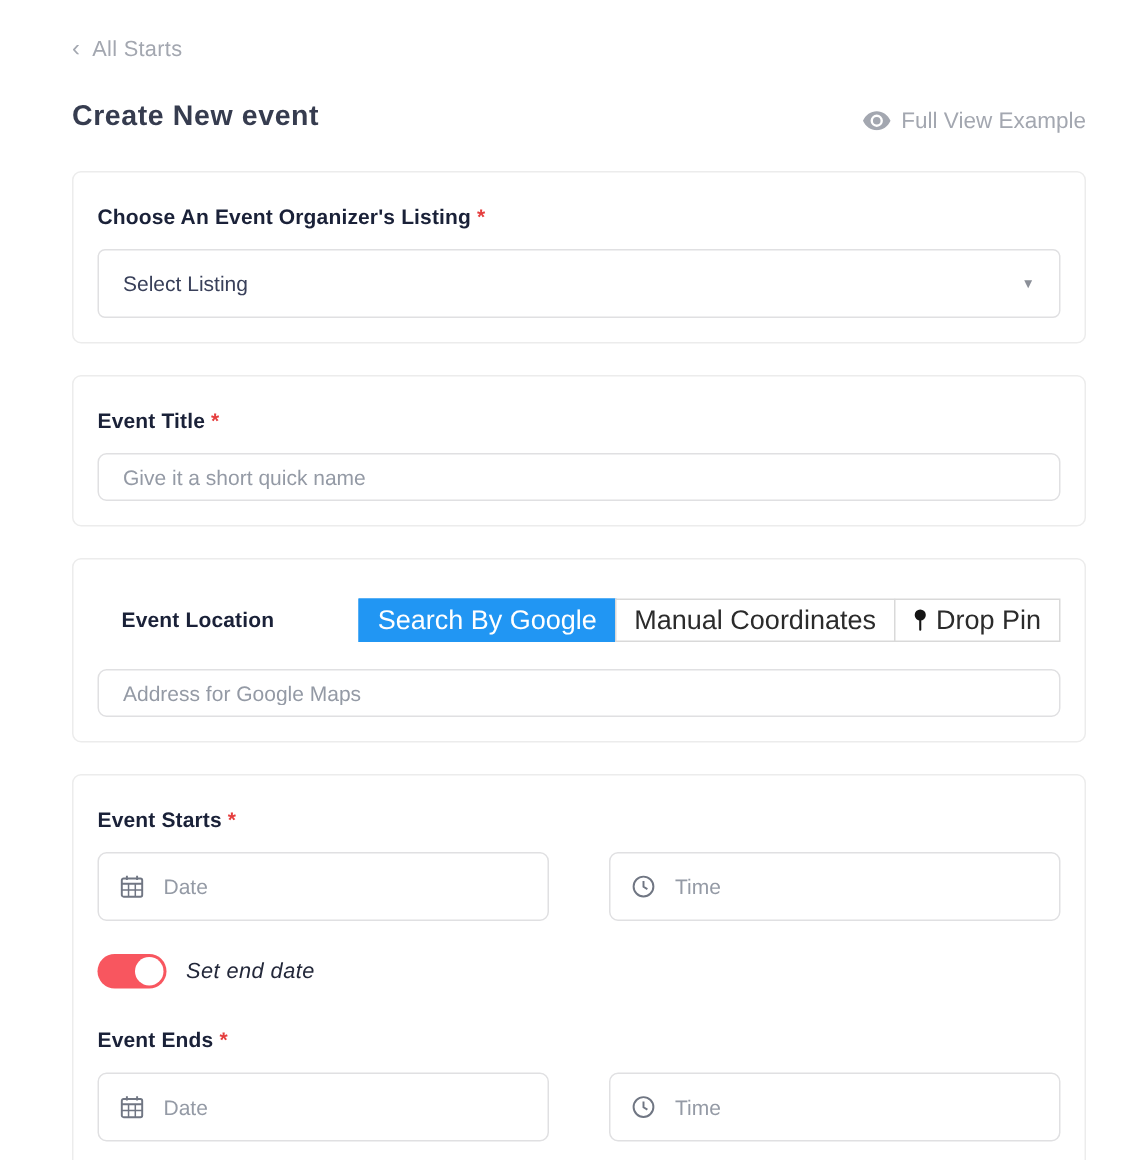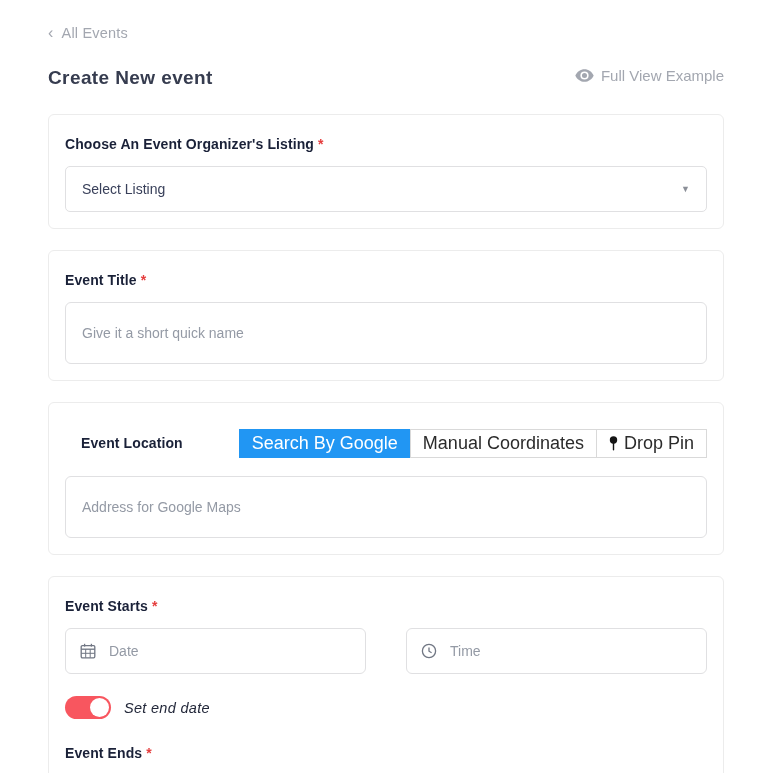--- a/index.html
+++ b/index.html
@@ -14,21 +14,21 @@
   
   .breadcrumb {
     display: inline-flex; align-items: center; gap: 8px;
     color: #a3a7b0; font-size: 14.5px; cursor: pointer; text-decoration: none;
     letter-spacing: .2px;
   }
   .breadcrumb .chev { font-size: 16px; line-height: 1; color: #a3a7b0; }
 
   
   .header-row {
-    display: flex; justify-content: space-between; align-items: flex-start;
+    display: flex; justify-content: space-between; align-items: flex-end;
     margin-top: 25px; margin-bottom: 25px;
   }
   .page-title {
     margin: 0; font-size: 19px; font-weight: 600; color: #363c4f; letter-spacing: .4px;
   }
   .full-view {
     display: inline-flex; align-items: center; gap: 7px;
     color: #a3a7b0; font-size: 15px; cursor: pointer; text-decoration: none;
   }
 
@@ -46,21 +46,21 @@
   
   .select-box {
     height: 46px; border: 1px solid #e0e0e2; border-radius: 5px;
     display: flex; align-items: center; justify-content: space-between;
     padding: 0 16px; font-size: 14px; color: #39405a; cursor: pointer;
   }
   .caret { color: #8b8f98; font-size: 9px; }
 
   
   .text-input {
-    width: 100%; height: 62px; border: 1px solid #e0e0e2; border-radius: 6px;
+    width: 100%; height: 32px; border: 1px solid #e0e0e2; border-radius: 6px;
     padding: 0 16px; font-size: 14px; color: #39405a; outline: none;
     font-family: inherit; background: #fff;
   }
   .text-input::placeholder { color: #949aa5; }
 
   
   .loc-header {
     display: flex; justify-content: space-between; align-items: center;
     margin-bottom: 9px;
   }
@@ -102,21 +102,21 @@
   .ends-label { margin-top: 24px; }
   .last-row { margin-bottom: 8px; }
 </style>
 </head>
 <body>
 
 <div class="page">
 
   <a class="breadcrumb">
     <span class="chev">‹</span>
-    <span>All Events</span>
+    <span>All Starts</span>
   </a>
 
   <div class="header-row">
     <h1 class="page-title">Create New event</h1>
     <a class="full-view">
       <span class="field-icon">
         <svg width="19" height="13" viewBox="0 0 24 16">
             <path d="M12 0C7 0 2.6 3.1.4 8 2.6 12.9 7 16 12 16s9.4-3.1 11.6-8C21.4 3.1 17 0 12 0zm0 13.2A5.2 5.2 0 1 1 12 2.8a5.2 5.2 0 0 1 0 10.4zm0-8.4a3.2 3.2 0 1 0 0 6.4 3.2 3.2 0 0 0 0-6.4z" fill="#a3a7b0"></path>
           </svg>
       </span>

